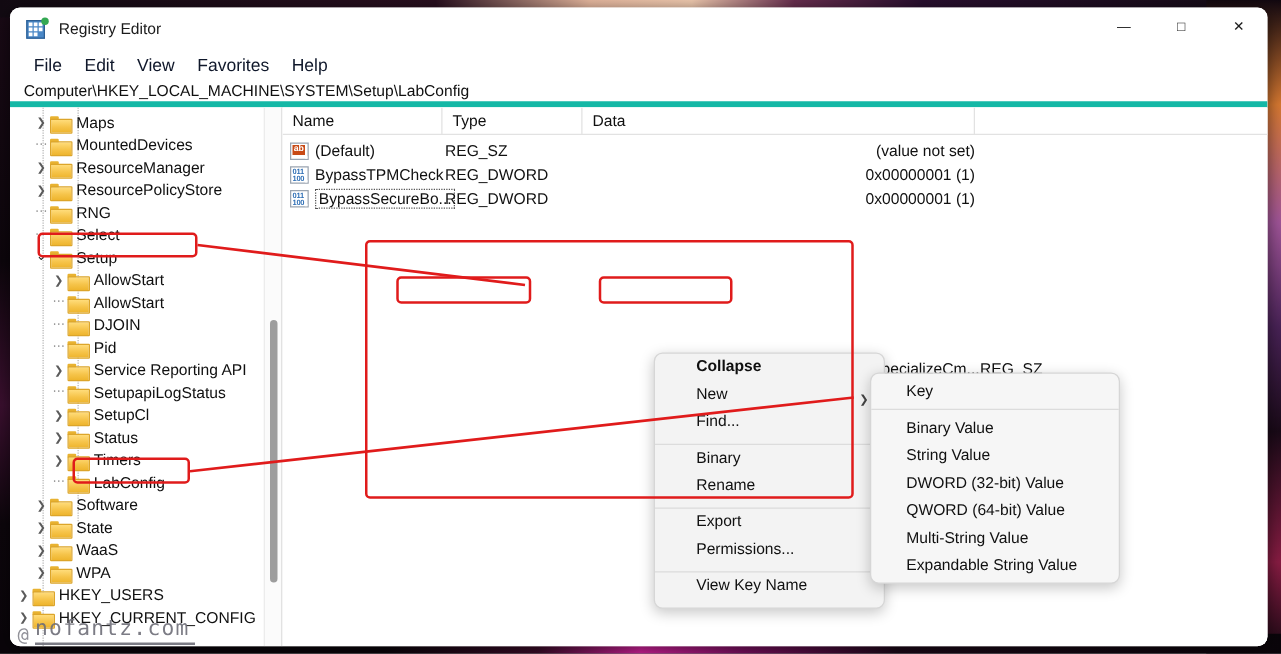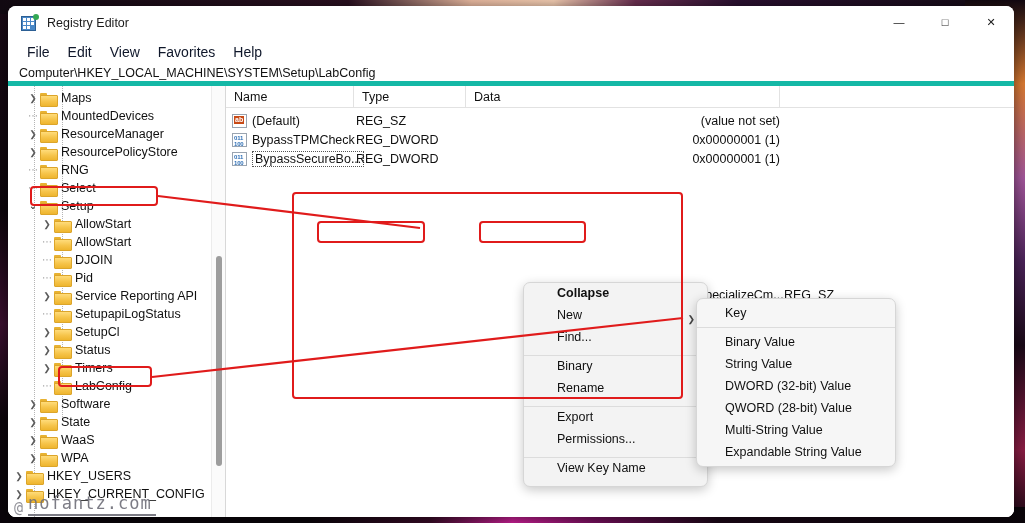--- a/index.html
+++ b/index.html
@@ -655,21 +655,21 @@
               <span>View Key Name</span>
             </div>
           </div>
 
         <div id="submenu">
             <div class="sub-item">Key</div>
             <div class="sub-sep"></div>
             <div class="sub-item">Binary Value</div>
             <div class="sub-item">String Value</div>
             <div class="sub-item">DWORD (32-bit) Value</div>
-            <div class="sub-item">QWORD (28-bit) Value</div>
+            <div class="sub-item">QWORD (64-bit) Value</div>
             <div class="sub-item">Multi-String Value</div>
             <div class="sub-item">Expandable String Value</div>
           </div>
       </div>
 
     </div>
   </div>
 
   <div id="annot-layer">
     <svg width="1025" height="523" style="position:absolute;left:0;top:0;">

